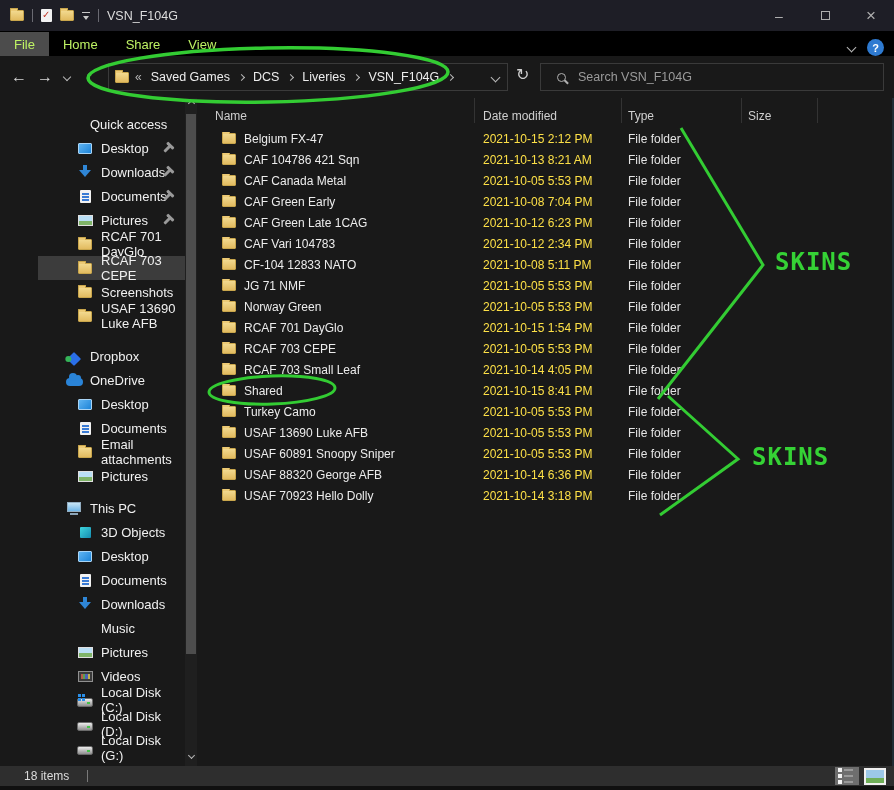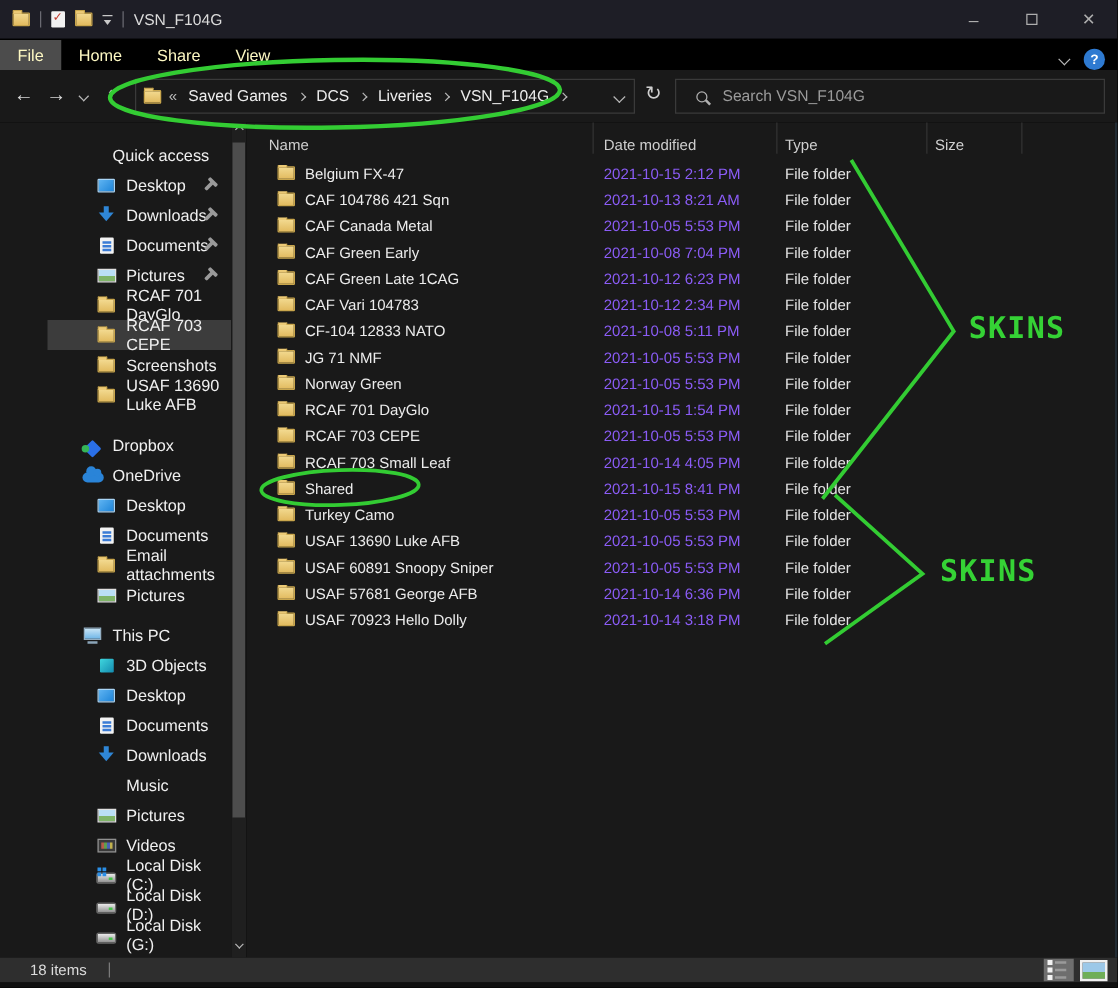--- a/index.html
+++ b/index.html
@@ -18,21 +18,21 @@
   .qat-caret { position:relative; width:8px; height:8px; }
   .qat-caret::before { content:''; position:absolute; left:0; top:0; width:8px; height:1.5px; background:#c8c8c8; }
   .qat-caret::after { content:''; position:absolute; left:1px; top:4px; border-left:3px solid transparent; border-right:3px solid transparent; border-top:4px solid #c8c8c8; }
   #window-title { margin-left:8px; font-size:12.5px; color:#dcdcdc; }
   .win-controls { margin-left:auto; display:flex; height:31px; }
   .win-btn { width:46px; height:31px; display:flex; align-items:center; justify-content:center; color:#aeaeae; font-size:14px; }
   .win-max-glyph { width:9px; height:9px; border:1px solid #aeaeae; }
 
   
   #tabrow { left:0; top:31px; width:894px; height:25px; background:#000; display:flex; align-items:flex-end; }
-  .rtab { height:24px; padding:0 14px; display:flex; align-items:center; font-size:13px; color:#fef9c3; }
+  .rtab { height:24px; padding:0 14px; display:flex; align-items:center; font-size:13px; color:#bef264; }
   .rtab.active { background:#4c4c4c; }
   .tabrow-right { margin-left:auto; display:flex; align-items:center; gap:12px; padding-right:10px; }
   .chev { width:7px; height:7px; border-right:1.6px solid #b8b8b8; border-bottom:1.6px solid #b8b8b8; }
   .chev-down { transform:rotate(45deg); }
   .chev-right { transform:rotate(-45deg); }
   .chev-up { transform:rotate(225deg); }
   .help-btn { width:17px; height:17px; border-radius:50%; background:#2e7ad1; color:#fff; font-size:11px; font-weight:bold; display:flex; align-items:center; justify-content:center; }
 
   
   #addrrow { left:0; top:56px; width:894px; height:42px; background:#191919; display:flex; align-items:center; }
@@ -93,21 +93,21 @@
   #colheader { position:absolute; left:0; top:0; width:697px; height:25px; display:flex; font-size:12px; color:#cfcfcf; }
   .colh { display:flex; align-items:flex-end; border-right:1px solid #333; height:25px; }
   .colh.c-name { width:278px; padding-left:18px; }
   .colh.c-date { width:147px; padding-left:8px; }
   .colh.c-type { width:120px; padding-left:6px; }
   .colh.c-size { width:76px; padding-left:6px; }
   #rows { position:absolute; left:0; top:30px; width:697px; }
   .frow { height:21px; display:flex; align-items:center; font-size:12px; color:#ececec; }
   .fcell { display:flex; align-items:center; overflow:hidden; white-space:nowrap; }
   .fc-name { width:278px; padding-left:25px; gap:8px; }
-  .fc-date { width:147px; padding-left:8px; color:#8b5cf6; }
+  .fc-date { width:147px; padding-left:8px; color:#fde047; }
   .fc-type { width:120px; padding-left:6px; color:#e4e4e4; }
   .fc-size { width:76px; padding-left:6px; }
 
   
   #statusbar { left:0; top:766px; width:894px; height:20px; background:#2e2e2e; display:flex; align-items:center; font-size:12px; color:#dcdcdc; }
   #status-count { padding-left:24px; }
   #status-sep { width:1px; height:12px; background:#7a7a7a; margin-left:18px; }
   .view-btns { margin-left:auto; display:flex; align-items:center; gap:5px; padding-right:8px; }
   .vbtn-details { width:24px; height:18px; background:#6e6e6e; display:flex; flex-direction:column; justify-content:center; gap:2px; padding-left:3px; }
   .vrow { display:flex; align-items:center; gap:2px; }
@@ -552,21 +552,21 @@
           <span class="ic-folder"></span>
           <span>USAF 60891 Snoopy Sniper</span>
         </div>
         <div class="fcell fc-date">2021-10-05 5:53 PM</div>
         <div class="fcell fc-type">File folder</div>
         <div class="fcell fc-size"></div>
       </div>
       <div class="frow">
         <div class="fcell fc-name">
           <span class="ic-folder"></span>
-          <span>USAF 57681 George AFB</span>
+          <span>USAF 88320 George AFB</span>
         </div>
         <div class="fcell fc-date">2021-10-14 6:36 PM</div>
         <div class="fcell fc-type">File folder</div>
         <div class="fcell fc-size"></div>
       </div>
       <div class="frow">
         <div class="fcell fc-name">
           <span class="ic-folder"></span>
           <span>USAF 70923 Hello Dolly</span>
         </div>

